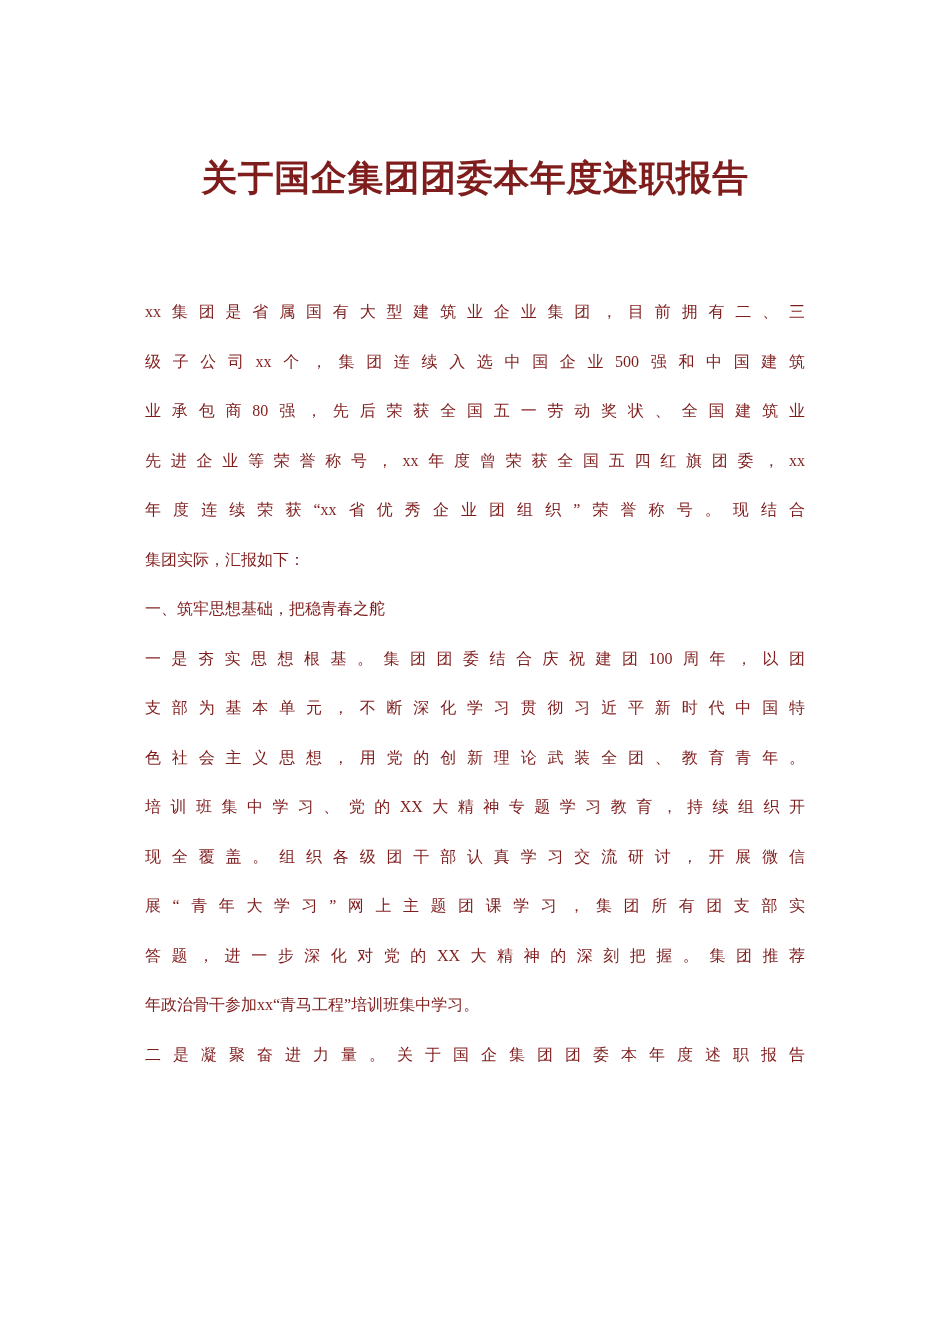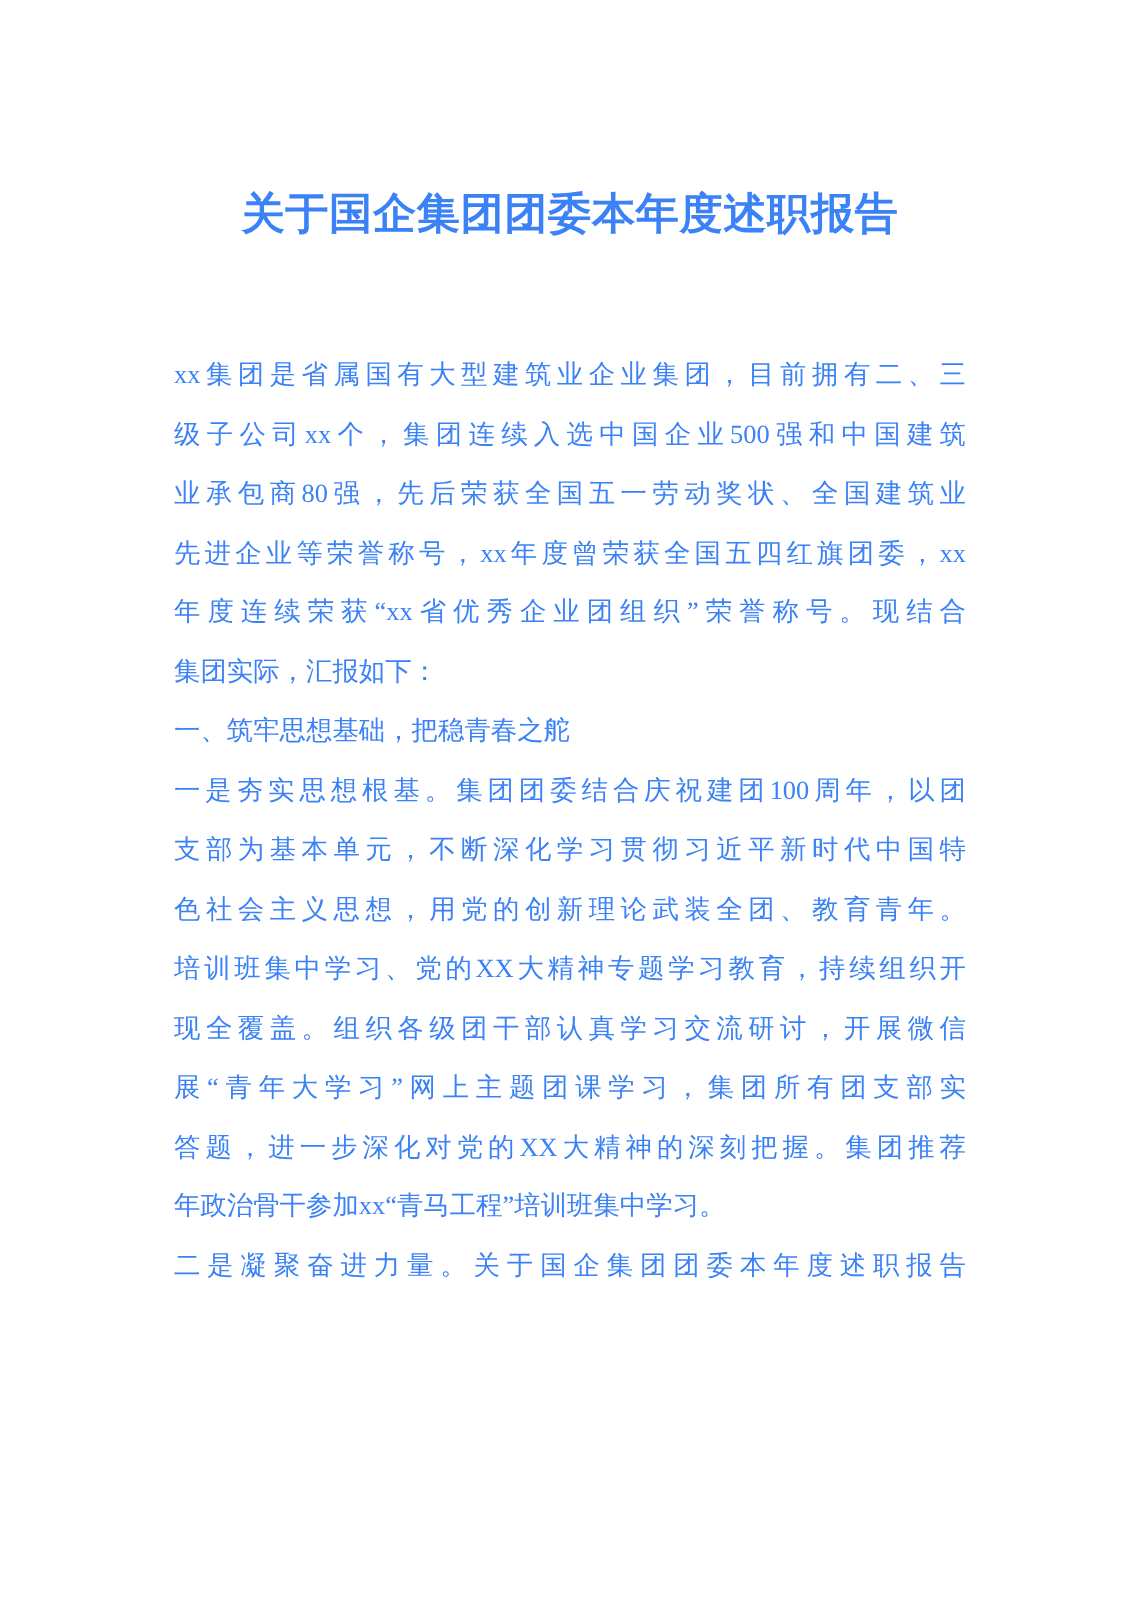--- a/index.html
+++ b/index.html
@@ -9,21 +9,21 @@
   body {
     width: 950px;
     height: 1344px;
     background: #ffffff;
   }
   .page {
     position: relative;
     width: 950px;
     height: 1192px;
     background: #ffffff;
-    color: #3b82f6;
+    color: #7f1d1d;
     font-family: "Liberation Serif", "DejaVu Serif", serif;
     overflow: hidden;
   }
   .doc-title {
     position: absolute;
     top: 155px;
     left: 0;
     width: 100%;
     margin: 0;
     text-align: center;
@@ -31,21 +31,21 @@
     line-height: 46px;
     font-weight: 700;
     letter-spacing: 0.5px;
     font-family: "Liberation Serif", "DejaVu Serif", serif;
   }
   .doc-body {
     position: absolute;
     top: 287px;
     left: 145px;
     width: 660px;
-    font-size: 22px;
+    font-size: 16px;
   }
   .line {
     height: 49.5px;
     line-height: 49.5px;
     overflow: hidden;
     text-align: justify;
     text-align-last: justify;
     text-justify: inter-character;
     white-space: nowrap;
   }

